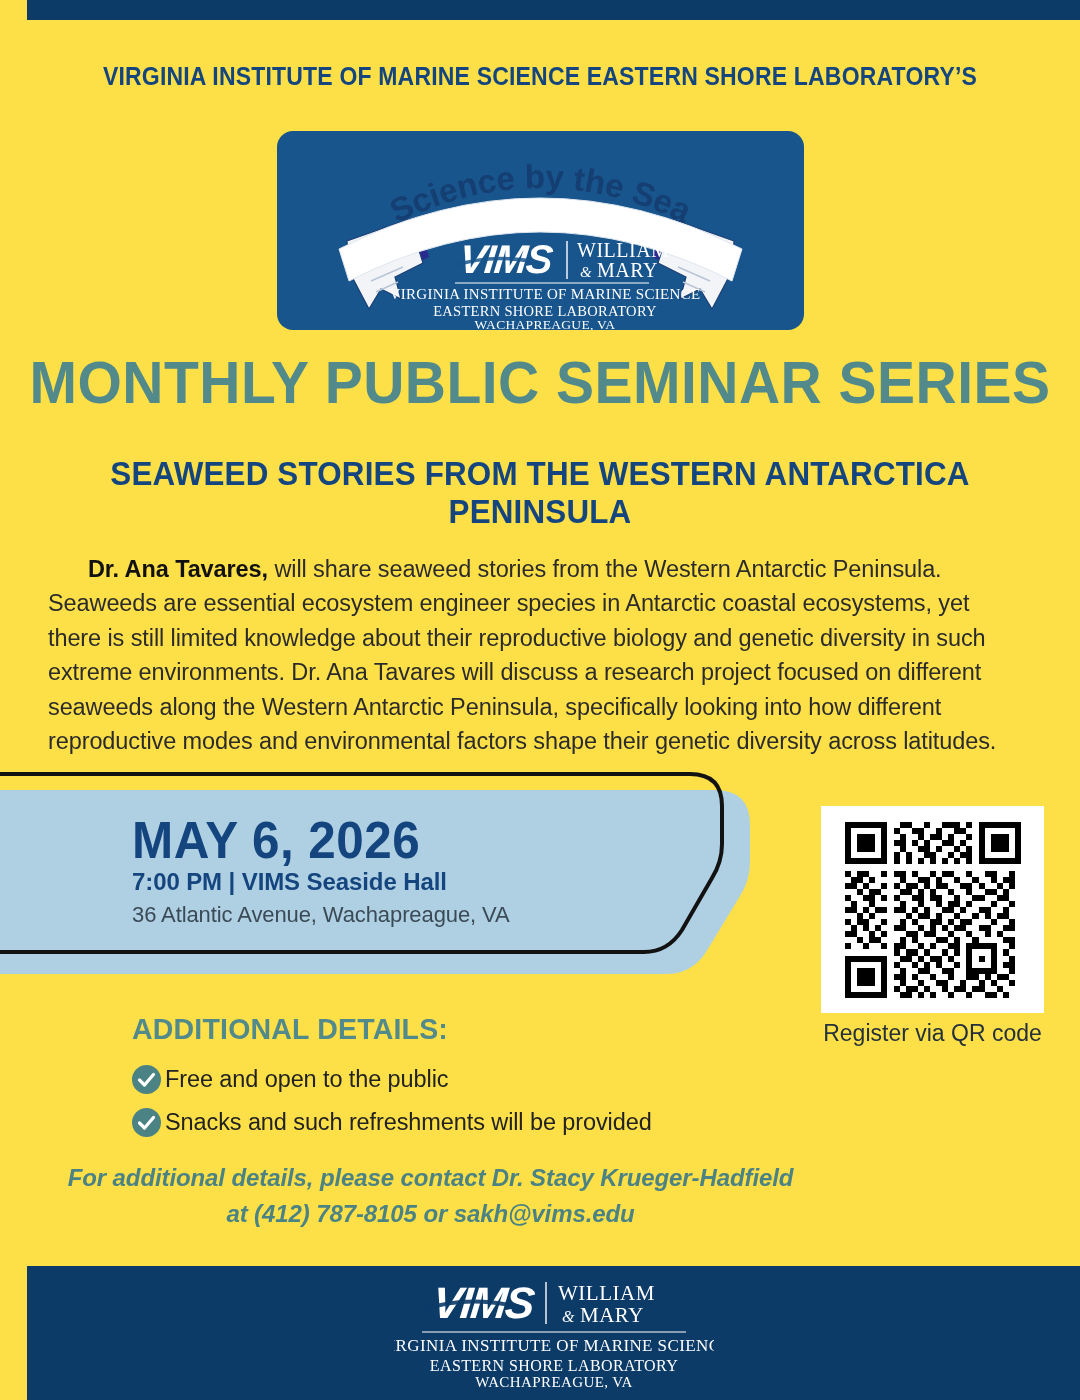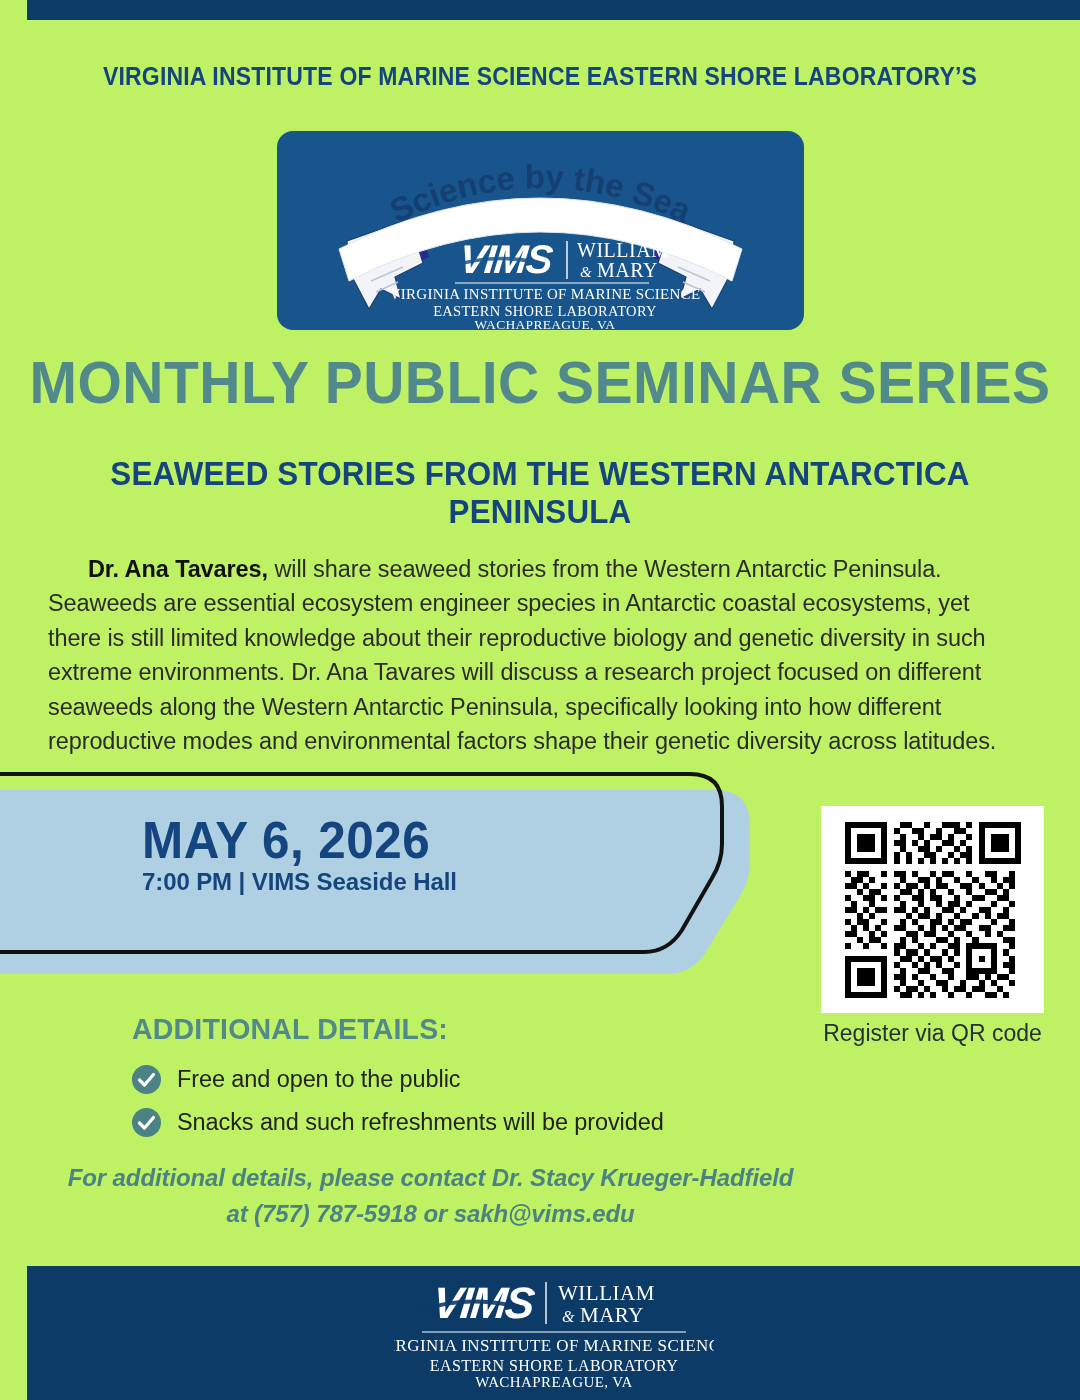--- a/index.html
+++ b/index.html
@@ -11,21 +11,21 @@
     height: 1400px;
     background: #fafafa;
     font-family: "Liberation Sans", sans-serif;
     overflow: hidden;
     position: relative;
   }
 
   .flyer {
     position: absolute;
     inset: 0;
-    background: #bef264;
+    background: #fde047;
   }
 
   
   .top-bar {
     position: absolute;
     left: 27px;
     top: 0;
     width: 1053px;
     height: 20px;
     background: #0c3b68;
@@ -118,21 +118,21 @@
     position: absolute;
     left: -40px;
     top: 762px;
     width: 860px;
     height: 225px;
   }
   .banner svg { display: block; width: 860px; height: 225px; }
 
   .banner-text {
     position: absolute;
-    left: 142px;
+    left: 132px;
     top: 812px;
     width: 560px;
   }
   .date-line {
     font-family: "Liberation Sans Narrow", "Liberation Sans", sans-serif;
     font-weight: 700;
     font-size: 52px;
     line-height: 56px;
     letter-spacing: 0.5px;
     color: #14457e;
@@ -191,21 +191,21 @@
   }
   .details-list {
     position: absolute;
     left: 132px;
     top: 1058px;
     width: 700px;
   }
   .detail-row {
     display: flex;
     align-items: center;
-    gap: 16px;
+    gap: 4px;
     height: 43px;
   }
   .check-badge {
     width: 29px;
     height: 29px;
     flex: 0 0 29px;
   }
   .detail-text {
     font-size: 23.5px;
     color: #222;
@@ -307,20 +307,21 @@
 
       <path d="M-20 28 L755 28 Q790 28 790 63 L790 100 Q790 118 780 134 L746 190 Q732 212 706 212 L-20 212 Z" fill="#AFD0E2"></path>
 
       <path d="M-20 12 L730 12 Q762 12 762 44 L762 82 Q762 100 752 116 L722 168 Q708 190 684 190 L-20 190 Z" fill="none" stroke="#121212" stroke-width="4"></path>
     </svg>
   </div>
 
   <div class="banner-text">
     <div class="date-line">MAY 6, 2026</div>
     <div class="time-line">7:00 PM | VIMS Seaside Hall</div>
+    <div class="addr-line">36 Atlantic Avenue, Wachapreague, VA</div>
   </div>
 
   <div class="qr-card">
     <svg width="176" height="176" viewBox="0 0 29 29" shape-rendering="crispEdges">
       <rect width="29" height="29" fill="#ffffff"></rect>
       <g fill="#000000">
 
         <rect x="0" y="0" width="7" height="1"></rect>
           <rect x="0" y="6" width="7" height="1"></rect>
         <rect x="0" y="0" width="1" height="7"></rect>
@@ -576,21 +577,21 @@
           <circle cx="14.5" cy="14.5" r="14.5" fill="#4B8283"></circle>
           <path d="M7.5 15 L12.5 20 L21.5 9.5" fill="none" stroke="#ffffff" stroke-width="3.2" stroke-linecap="round" stroke-linejoin="round"></path>
         </svg>
       </span>
       <span class="detail-text">Snacks and such refreshments will be provided</span>
     </div>
   </div>
 
   <div class="contact">
     <div>For additional details, please contact Dr. Stacy Krueger-Hadfield</div>
-    <div>at (757) 787-5918 or sakh@vims.edu</div>
+    <div>at (412) 787-8105 or sakh@vims.edu</div>
   </div>
 
   <div class="footer-bar"></div>
   <div class="footer-logo">
     <svg width="320" height="118" viewBox="0 0 320 118" xmlns="http://www.w3.org/2000/svg">
       <g>
         <text x="92" y="44" text-anchor="middle" font-family="Liberation Sans, sans-serif" font-size="44" font-weight="700" font-style="italic" fill="#ffffff" letter-spacing="-2" transform="skewX(-6)">VIMS</text>
         <path d="M28 36 q46 -16 102 -2" stroke="#0c3b68" stroke-width="4" fill="none" opacity="0.9"></path>
       </g>
       <line x1="152" y1="8" x2="152" y2="50" stroke="#ffffff" stroke-width="1.4"></line>

